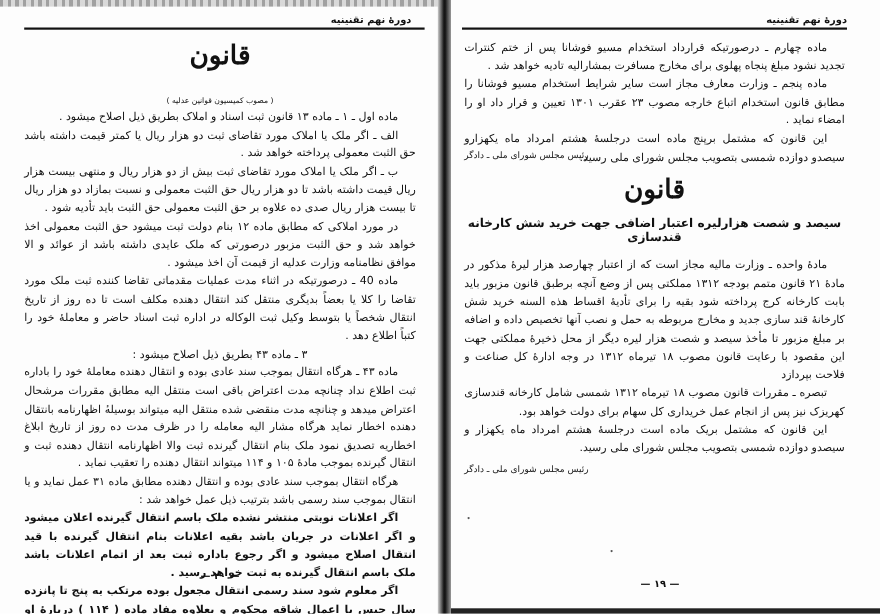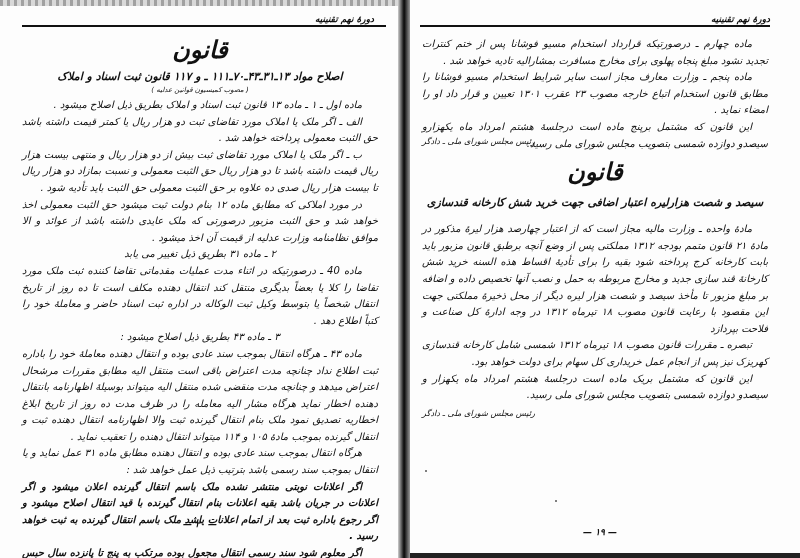--- a/index.html
+++ b/index.html
@@ -6,21 +6,21 @@
   body {
     width: 800px; height: 558px; overflow: hidden;
     background: #ffffff;
     font-family: "DejaVu Sans", sans-serif;
     color: #111;
     position: relative;
   }
   .spread { position: absolute; inset: 0; background: #fdfdfd; }
   .page {
     position: absolute; top: 0; height: 558px;
-    direction: rtl; box-sizing: border-box; font-style: italic;
+    direction: rtl; box-sizing: border-box;
   }
   .page-left { left: 0; width: 400px; padding: 0 18px 0 22px; }
   .page-right { left: 410px; width: 390px; padding: 0 28px 0 14px; }
   .gutter {
     position: absolute; top: 0; left: 398px; width: 12px; height: 558px;
     background: linear-gradient(to right, #cfcfcf 0, #1a1a1a 45%, #111 55%, #9a9a9a 100%);
   }
   .top-edge {
     position: absolute; top: 0; left: 0; width: 400px; height: 6px;
     background: repeating-linear-gradient(90deg, #555 0 3px, #bbb 3px 7px);
@@ -72,28 +72,26 @@
 <div class="spread">
   <div class="top-edge"></div>
 
   <div class="page page-left">
     <div class="running-head">دورهٔ نهم تقنینیه</div>
     <div class="head-rule"></div>
 
     <div class="content-left">
       <h1 class="title">قانون</h1>
       <div style="height:8px"></div>
-      <p class="subtitle">اصلاح مواد ۱۳ـ۳۱ـ۴۳ـ۷۰ـ۱۱۱ ـ و ۱۱۷ قانون ثبت اسناد و املاک</p>
-      <p class="note" style="margin-top:3px">( مصوب کمیسیون قوانین عدلیه )</p>
+      <p class="note" style="margin-top:18px">( مصوب کمیسیون قوانین عدلیه )</p>
       <div style="height:3px"></div>
       <p class="para indent">ماده اول ـ ۱ ـ ماده ۱۳ قانون ثبت اسناد و املاک بطریق ذیل اصلاح میشود .</p>
       <p class="para indent">الف ـ اگر ملک یا املاک مورد تقاضای ثبت دو هزار ریال یا کمتر قیمت داشته باشد حق الثبت معمولی پرداخته خواهد شد .</p>
       <p class="para indent">ب ـ اگر ملک یا املاک مورد تقاضای ثبت بیش از دو هزار ریال و منتهی بیست هزار ریال قیمت داشته باشد تا دو هزار ریال حق الثبت معمولی و نسبت بمازاد دو هزار ریال تا بیست هزار ریال صدی ده علاوه بر حق الثبت معمولی حق الثبت باید تأدیه شود .</p>
       <p class="para indent">در مورد املاکی که مطابق ماده ۱۲ بنام دولت ثبت میشود حق الثبت معمولی اخذ خواهد شد و حق الثبت مزبور درصورتی که ملک عایدی داشته باشد از عوائد و الا موافق نظامنامه وزارت عدلیه از قیمت آن اخذ میشود .</p>
-      <p class="para center">۲ ـ ماده ۳۱ بطریق ذیل تغییر می یابد</p>
       <p class="para indent">ماده 40 ـ درصورتیکه در اثناء مدت عملیات مقدماتی تقاضا کننده ثبت ملک مورد تقاضا را کلا یا بعضاً بدیگری منتقل کند انتقال دهنده مکلف است تا ده روز از تاریخ انتقال شخصاً یا بتوسط وکیل ثبت الوکاله در اداره ثبت اسناد حاضر و معاملهٔ خود را کتباً اطلاع دهد .</p>
       <p class="para center">۳ ـ ماده ۴۳ بطریق ذیل اصلاح میشود :</p>
       <p class="para indent">ماده ۴۳ ـ هرگاه انتقال بموجب سند عادی بوده و انتقال دهنده معاملهٔ خود را باداره ثبت اطلاع نداد چنانچه مدت اعتراض باقی است منتقل الیه مطابق مقررات مرشحال اعتراض میدهد و چنانچه مدت منقضی شده منتقل الیه میتواند بوسیلهٔ اظهارنامه بانتقال دهنده اخطار نماید هرگاه مشار الیه معامله را در ظرف مدت ده روز از تاریخ ابلاغ اخطاریه تصدیق نمود ملک بنام انتقال گیرنده ثبت والا اظهارنامه انتقال دهنده ثبت و انتقال گیرنده بموجب مادهٔ ۱۰۵ و ۱۱۴ میتواند انتقال دهنده را تعقیب نماید .</p>
       <p class="para indent">هرگاه انتقال بموجب سند عادی بوده و انتقال دهنده مطابق ماده ۳۱ عمل نماید و یا انتقال بموجب سند رسمی باشد بترتیب ذیل عمل خواهد شد :</p>
       <p class="para indent bold">اگر اعلانات نوبتی منتشر نشده ملک باسم انتقال گیرنده اعلان میشود و اگر اعلانات در جریان باشد بقیه اعلانات بنام انتقال گیرنده با قید انتقال اصلاح میشود و اگر رجوع باداره ثبت بعد از اتمام اعلانات باشد ملک باسم انتقال گیرنده به ثبت خواهد رسید .</p>
       <p class="para indent bold">اگر معلوم شود سند رسمی انتقال مجعول بوده مرتکب به پنج تا پانزده سال حبس با اعمال شاقه محکوم و بعلاوه مفاد ماده ( ۱۱۴ ) دربارهٔ او مجری خواهد شد .</p>
     </div>
 
     <div class="page-number" style="top:519px; left:180px; width:40px;">— ۲۰ —</div>
   </div>

